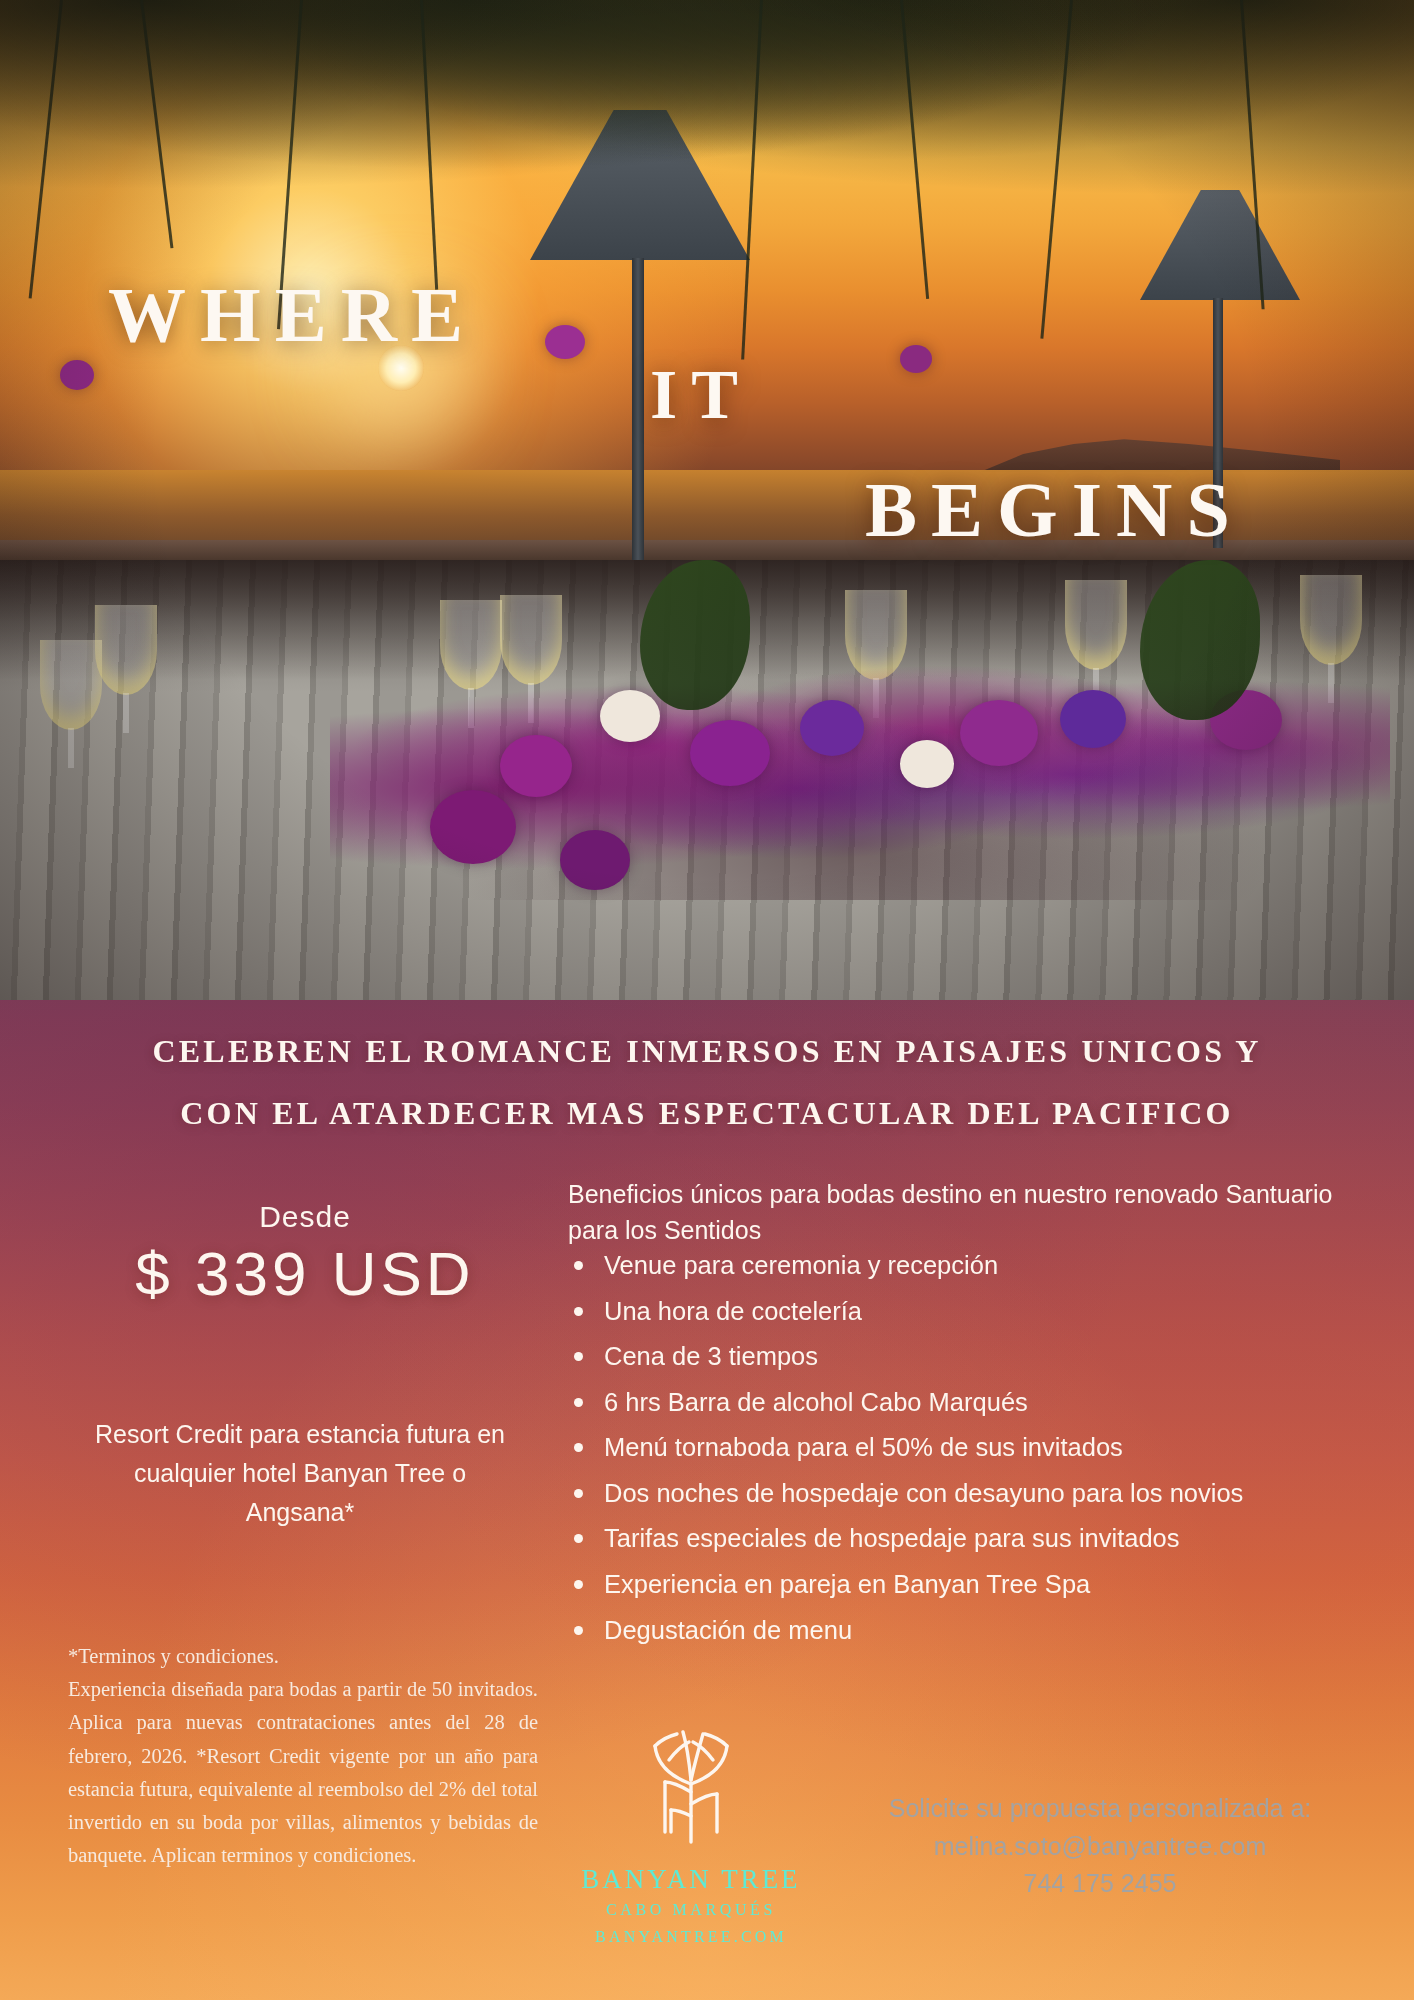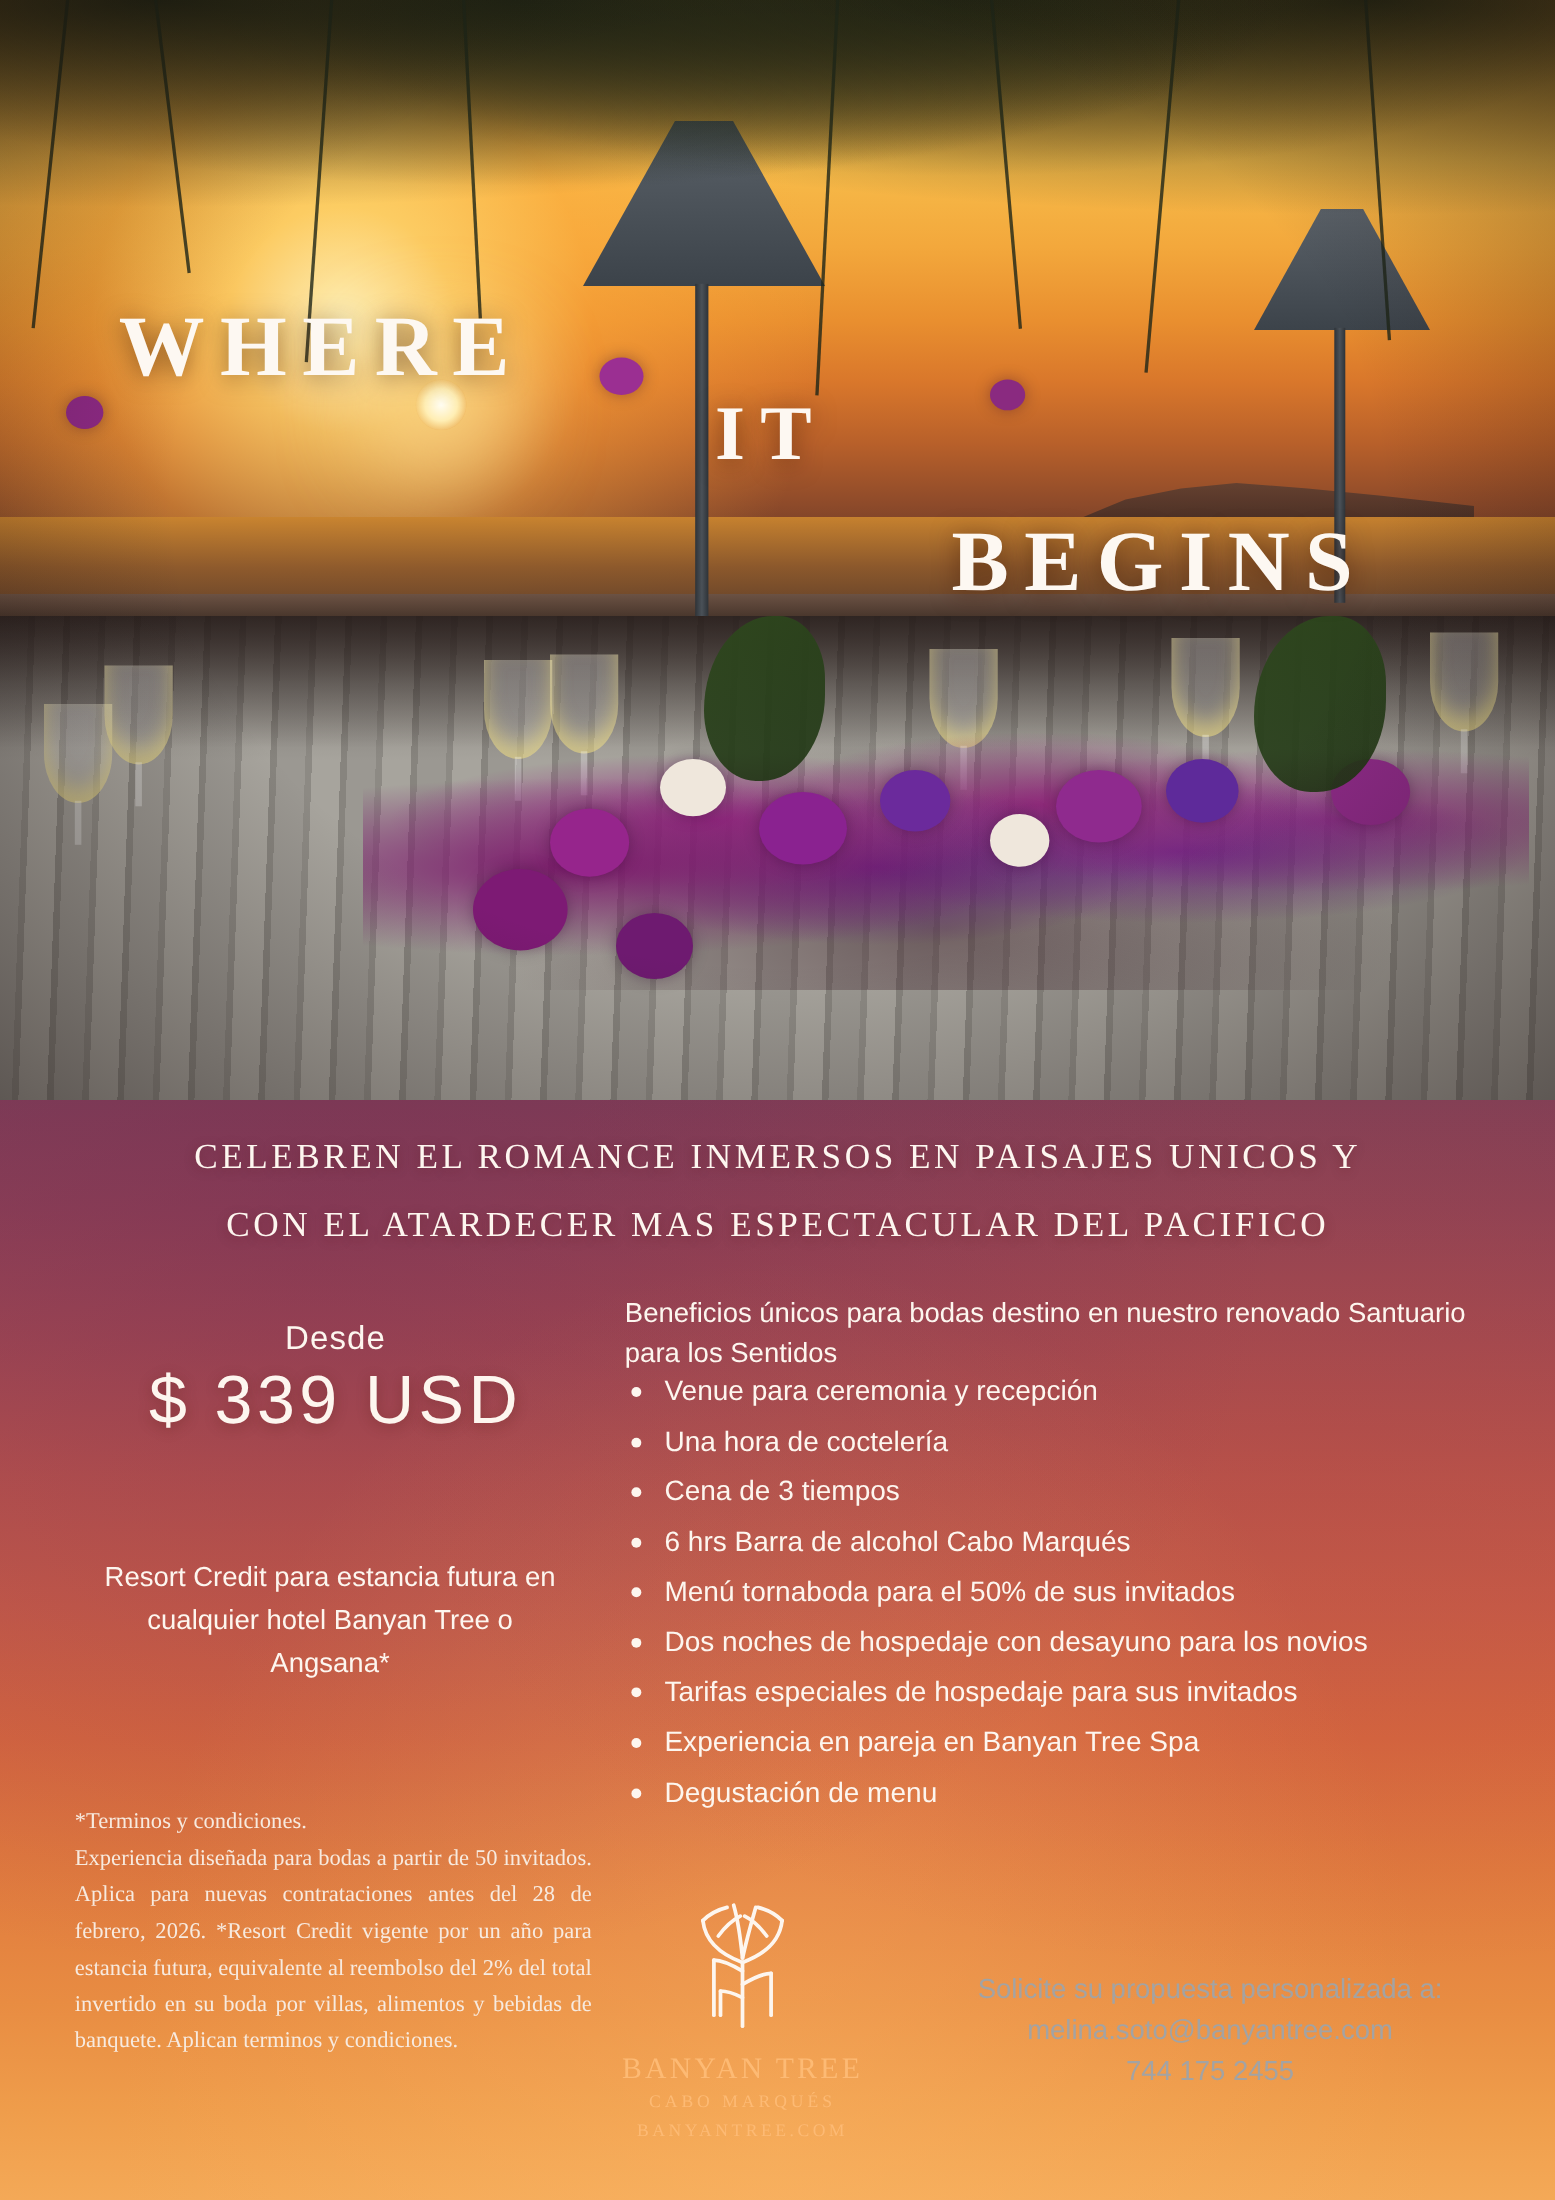--- a/index.html
+++ b/index.html
@@ -177,21 +177,21 @@
       radial-gradient(ellipse at 20% 10%, rgba(120,40,80,.35) 0%, rgba(120,40,80,0) 55%),
       radial-gradient(ellipse at 85% 30%, rgba(180,70,60,.28) 0%, rgba(180,70,60,0) 50%),
       radial-gradient(ellipse at 50% 95%, rgba(255,190,110,.35) 0%, rgba(255,190,110,0) 60%);
   }
 
   .headline {
     position:absolute; left:0; top:1020px; width:1414px;
     text-align:center;
     color:#fdf6ef;
     font-family:"Liberation Serif", serif;
-    font-weight:400;
+    font-weight:700;
     font-size:32px;
     letter-spacing:3.2px;
     line-height:1.95;
     text-shadow: 0 2px 10px rgba(80,20,20,.35);
   }
 
   .price-col {
     position:absolute; left:60px; top:1200px; width:490px;
     text-align:center;
     color:#fdf6ef;
@@ -230,22 +230,22 @@
   .terms {
     position:absolute; left:68px; top:1640px; width:470px;
     color:#f7eadf; font-size:20.5px; line-height:1.62;
     font-family:"Liberation Serif", serif;
     text-align: justify;
   }
   .terms p { margin:0; }
 
   
   .logo {
-    position:absolute; left:560px; top:1720px; width:230px; text-align:center;
-    color:#fdba74;
+    position:absolute; left:576px; top:1720px; width:230px; text-align:center;
+    color:#5eead4;
   }
   .logo-name {
     font-family:"Liberation Serif", serif;
     font-size:27px; letter-spacing:3px; margin-top:10px;
   }
   .logo-sub {
     font-family:"Liberation Serif", serif;
     font-size:16px; letter-spacing:3.6px; margin-top:6px;
   }
   .logo-web {

